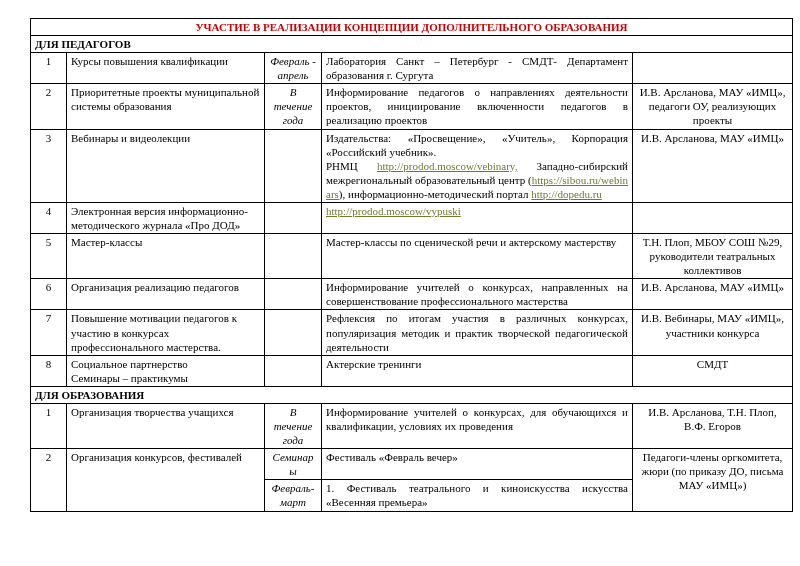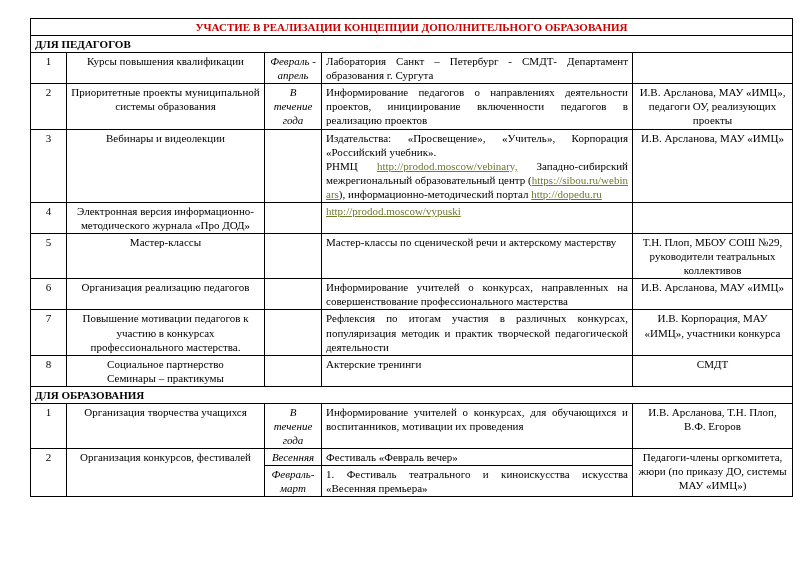--- a/index.html
+++ b/index.html
@@ -26,21 +26,21 @@
     word-wrap:break-word;
     overflow-wrap:break-word;
   }
   td.title-cell{
     text-align:center;font-weight:bold;
     color:var(--title-color);
     font-size:12px;padding:3px 4px;
   }
   td.section-cell{font-weight:bold;font-size:12px;}
   td.c-num{text-align:center;}
-  td.c-act{text-align:center;}
+  td.c-act{}
   td.c-time{text-align:center;font-style:italic;}
   td.c-desc{text-align:justify;}
   td.c-resp{text-align:center;}
   a.link{
     color:var(--link-color);
     text-decoration:underline;
     cursor:pointer;
     word-break:break-all;
   }
 </style>
@@ -112,49 +112,49 @@
       <td class="c-time"></td>
       <td class="c-desc">Информирование учителей о конкурсах, направленных на совершенствование профессионального мастерства</td>
       <td class="c-resp">И.В. Арсланова, МАУ «ИМЦ»</td>
     </tr>
 
     <tr>
       <td class="c-num">7</td>
       <td class="c-act">Повышение мотивации педагогов к участию в конкурсах профессионального мастерства.</td>
       <td class="c-time"></td>
       <td class="c-desc">Рефлексия по итогам участия в различных конкурсах, популяризация методик и практик творческой педагогической деятельности</td>
-      <td class="c-resp">И.В. Корпорация, МАУ «ИМЦ», участники конкурса</td>
+      <td class="c-resp">И.В. Вебинары, МАУ «ИМЦ», участники конкурса</td>
     </tr>
 
     <tr>
       <td class="c-num">8</td>
       <td class="c-act"><span>Социальное партнерство</span><br><span>Семинары – практикумы</span></td>
       <td class="c-time"></td>
       <td class="c-desc">Актерские тренинги</td>
       <td class="c-resp">СМДТ</td>
     </tr>
 
     <tr>
       <td colspan="5" class="section-cell">ДЛЯ ОБРАЗОВАНИЯ</td>
     </tr>
 
     <tr>
       <td class="c-num">1</td>
       <td class="c-act">Организация творчества учащихся</td>
       <td class="c-time">В течение года</td>
-      <td class="c-desc">Информирование учителей о конкурсах, для обучающихся и воспитанников,  мотивации их проведения</td>
+      <td class="c-desc">Информирование учителей о конкурсах, для обучающихся и квалификации,  условиях их проведения</td>
       <td class="c-resp">И.В. Арсланова, Т.Н. Плоп, В.Ф. Егоров</td>
     </tr>
 
     <tr>
       <td rowspan="2" class="c-num">2</td>
       <td rowspan="2" class="c-act">Организация конкурсов, фестивалей</td>
-      <td class="c-time">Весенняя</td>
+      <td class="c-time">Семинары</td>
       <td class="c-desc">Фестиваль «Февраль вечер»</td>
-      <td rowspan="2" class="c-resp">Педагоги-члены оргкомитета, жюри (по приказу ДО, системы МАУ «ИМЦ»)</td>
+      <td rowspan="2" class="c-resp">Педагоги-члены оргкомитета, жюри (по приказу ДО, письма МАУ «ИМЦ»)</td>
     </tr>
     <tr>
       <td class="c-time">Февраль-март</td>
       <td class="c-desc">1.   Фестиваль театрального и киноискусства искусства «Весенняя премьера»</td>
     </tr>
 
   </tbody>
     </table>
 </div>
 

